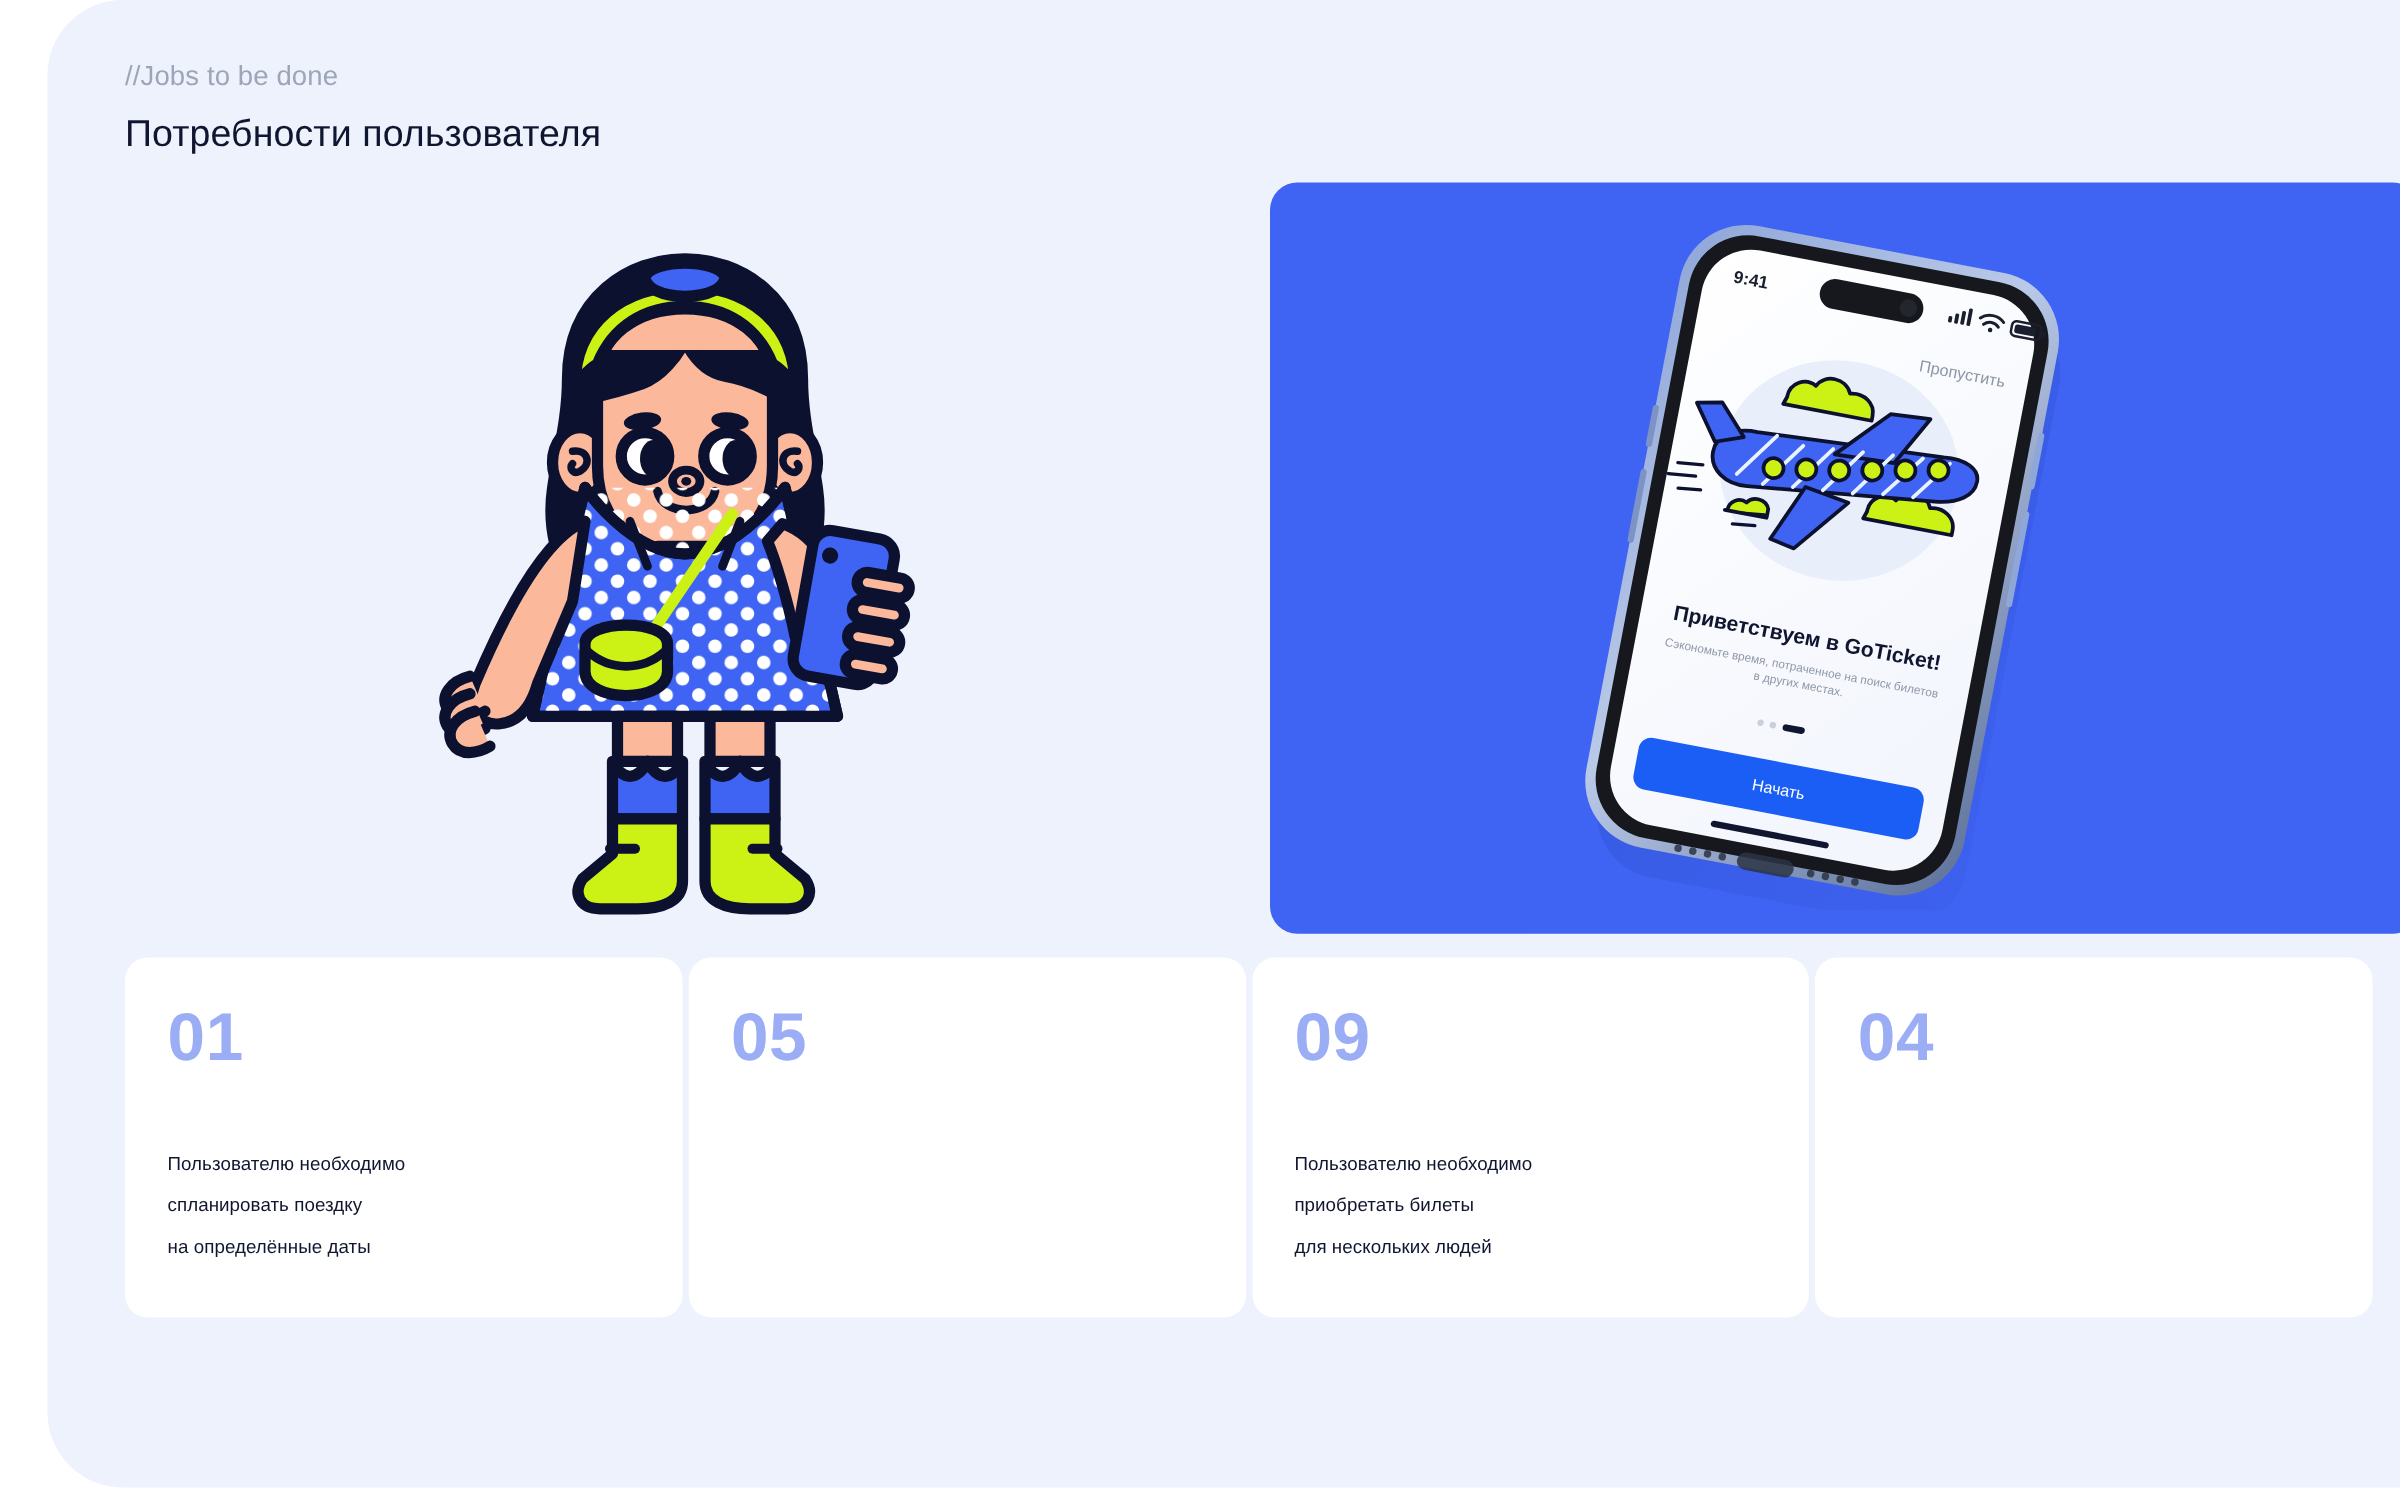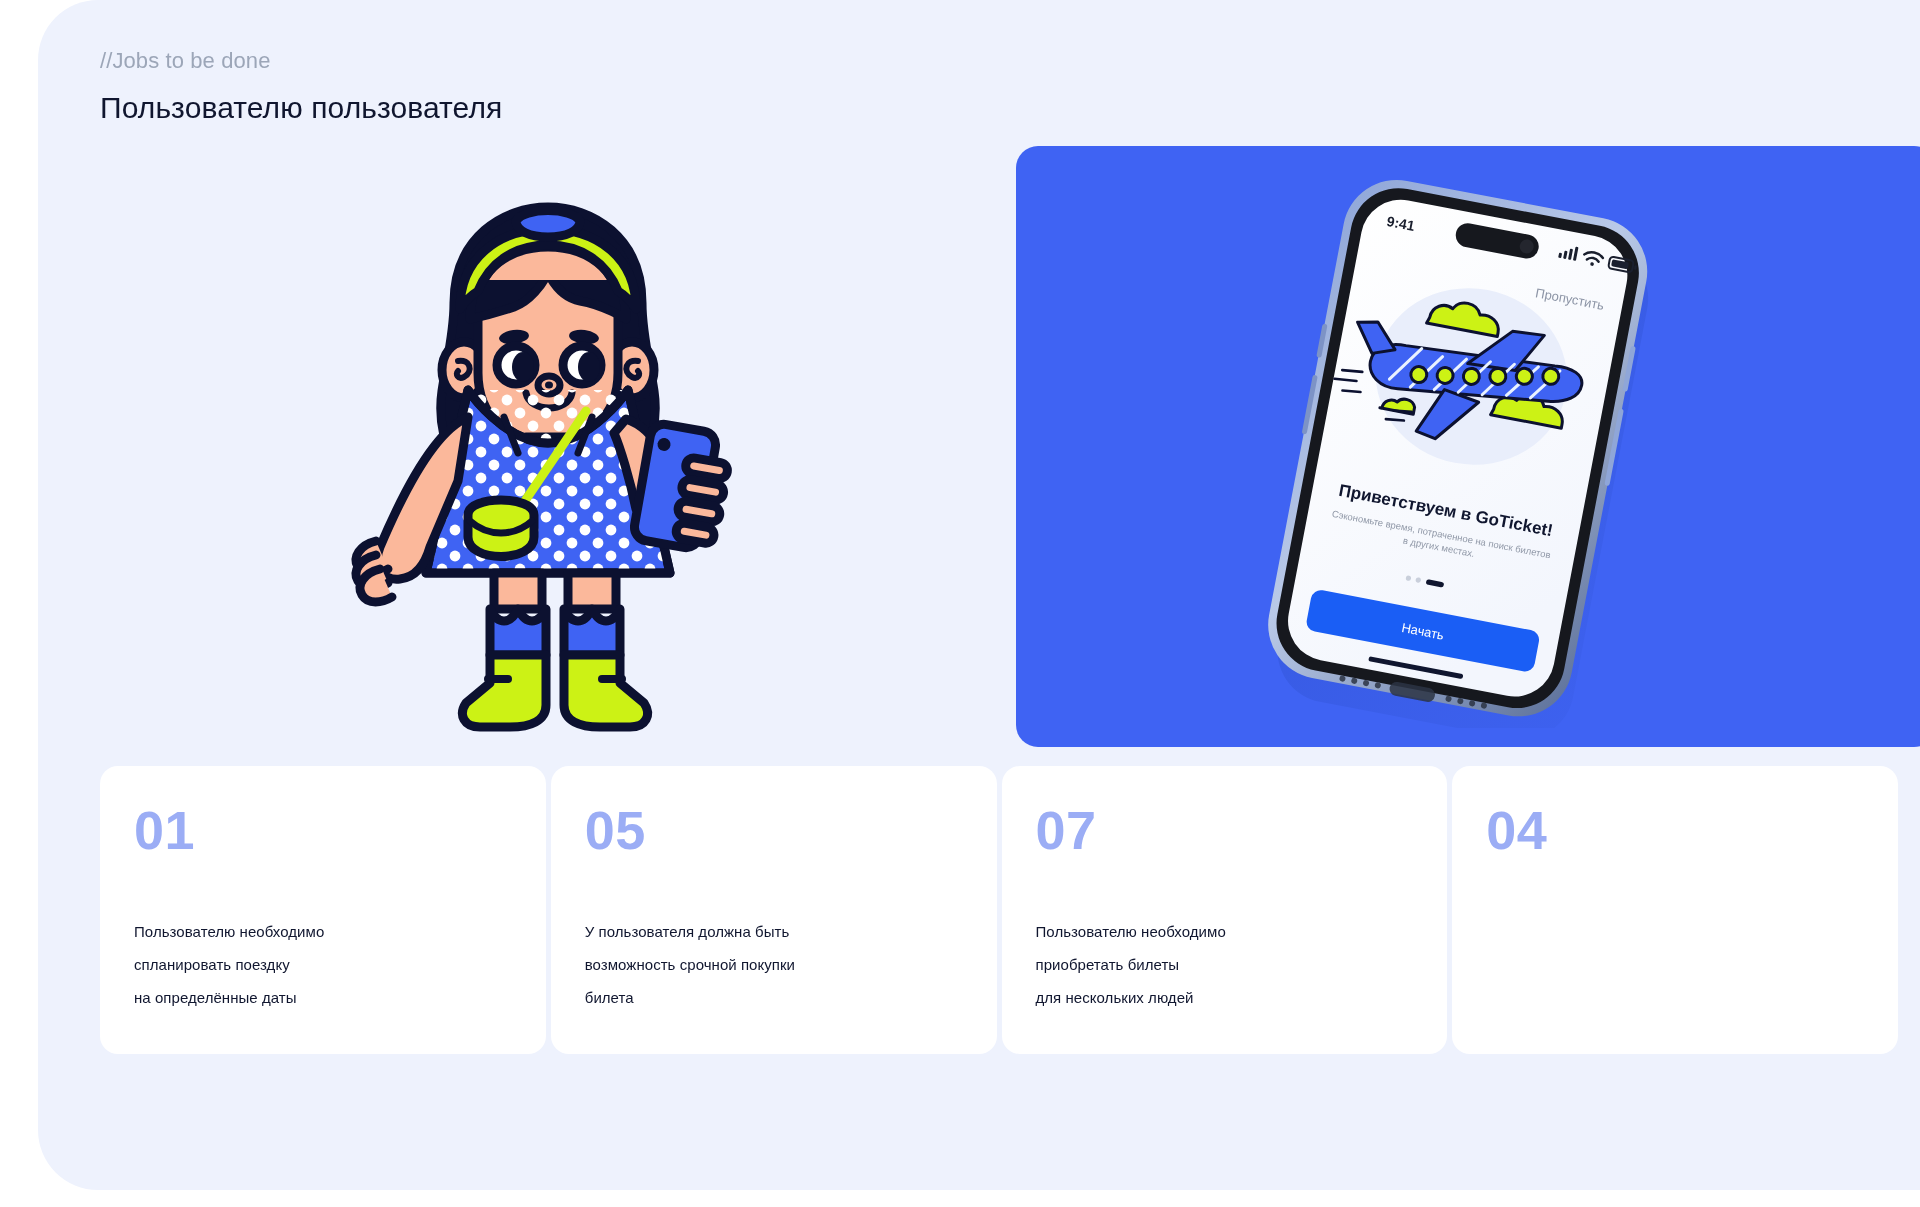--- a/index.html
+++ b/index.html
@@ -122,21 +122,21 @@
 </style>
 </head>
 <body>
 
 <div class="slide">
 
   <div class="panel">
 
     <div class="header">
       <div class="eyebrow">//Jobs to be done</div>
-      <div class="page-title">Пользователю пользователя</div>
+      <div class="page-title">Потребности пользователя</div>
     </div>
 
     <div class="hero-illustration">
       <svg viewBox="0 0 460 575" xmlns="http://www.w3.org/2000/svg">
         <defs>
           <pattern id="dots" width="26" height="26" patternUnits="userSpaceOnUse">
             <circle cx="7" cy="7" r="5.4" fill="#ffffff"></circle>
             <circle cx="20" cy="20" r="5.4" fill="#ffffff"></circle>
           </pattern>
           <clipPath id="dressClip">
@@ -401,27 +401,24 @@
 
       <div class="card">
         <div class="card-number">01</div>
         <div class="card-text">Пользователю необходимо
 спланировать поездку
 на определённые даты</div>
       </div>
 
       <div class="card">
         <div class="card-number">05</div>
-        <div class="card-text">У пользователя должна быть
-возможность срочной покупки
-билета</div>
       </div>
 
       <div class="card">
-        <div class="card-number">07</div>
+        <div class="card-number">09</div>
         <div class="card-text">Пользователю необходимо
 приобретать билеты
 для нескольких людей</div>
       </div>
 
       <div class="card">
         <div class="card-number">04</div>
       </div>
 
     </div>

